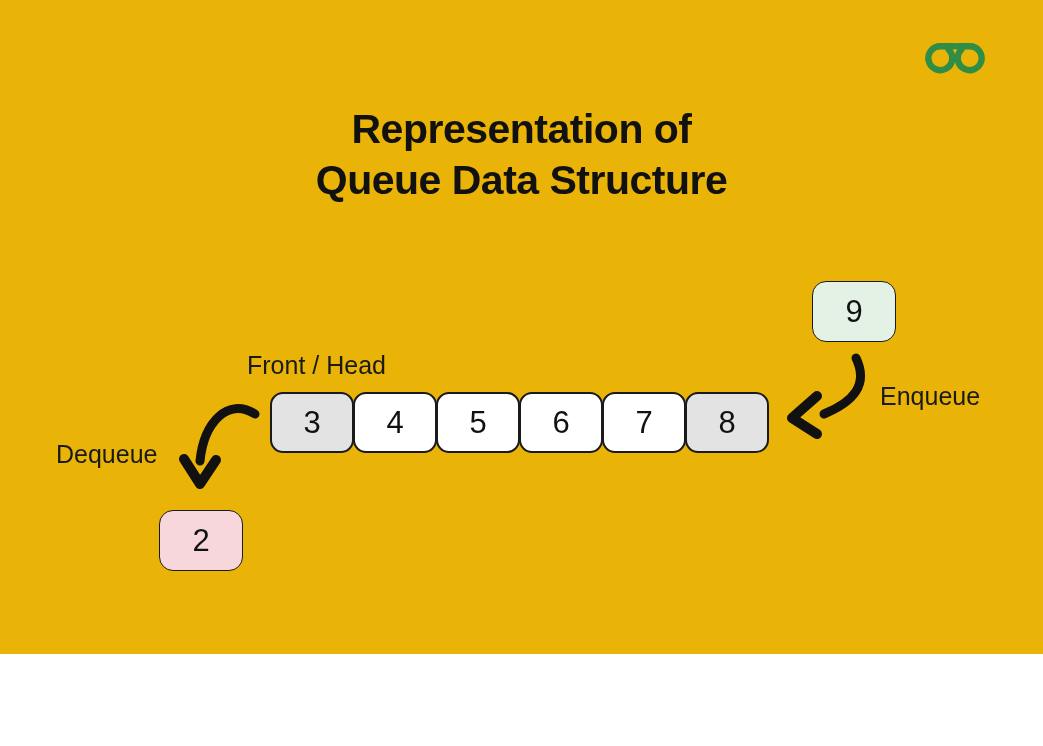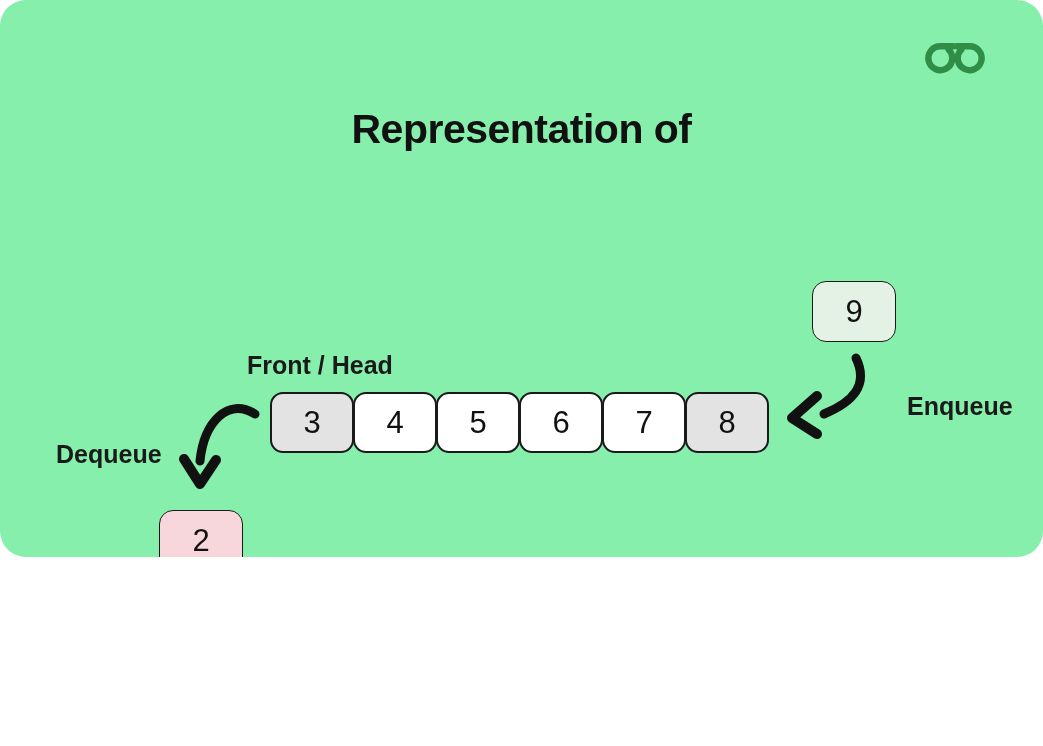--- a/index.html
+++ b/index.html
@@ -4,24 +4,23 @@
 <style>
   html, body {
     margin: 0;
     padding: 0;
     background: #ffffff;
     font-family: "Liberation Sans", "DejaVu Sans", sans-serif;
   }
   .canvas {
     position: relative;
     width: 1043px;
-    height: 557px;
-    background: #86efac;
+    height: 654px;
+    background: #eab308;
     overflow: hidden;
-    border-radius: 26px;
   }
   .logo {
     position: absolute;
     top: 32px;
     left: 921px;
     width: 68px;
     height: 45px;
   }
   .title {
     position: absolute;
@@ -31,27 +30,27 @@
     text-align: center;
     font-size: 41px;
     line-height: 51px;
     font-weight: 800;
     letter-spacing: -0.5px;
     color: #111111;
   }
   .diagram-label {
     position: absolute;
     font-size: 25px;
-    font-weight: 700;
+    font-weight: 400;
     color: #1a1a1a;
     white-space: nowrap;
   }
   .label-front   { top: 351px; left: 247px; }
   .label-back    { top: 351px; left: 575px; }
-  .label-enqueue { top: 392px; left: 880px; margin-left: 27px; }
+  .label-enqueue { top: 382px; left: 880px; }
   .label-dequeue { top: 440px; left: 56px;  }
   .queue-row {
     position: absolute;
     top: 392px;
     left: 270px;
     display: flex;
   }
   .cell {
     width: 84px;
     height: 61px;
@@ -100,20 +99,21 @@
 
   <svg class="logo" viewBox="0 0 74 48" aria-hidden="true">
     <g fill="none" stroke="#2f8d46" stroke-width="7" stroke-linecap="round">
       <path d="M 35 15 H 21 A 13 13 0 1 0 30.2 18.8"></path>
       <path d="M 39 15 H 53 A 13 13 0 1 1 43.8 18.8"></path>
     </g>
   </svg>
 
   <div class="title">
     <div>Representation of</div>
+    <div>Queue Data Structure</div>
   </div>
 
   <div class="diagram-label label-front">Front / Head</div>
   <div class="diagram-label label-enqueue">Enqueue</div>
   <div class="diagram-label label-dequeue">Dequeue</div>
 
   <div class="queue-row">
     <div class="cell hl">3</div>
     <div class="cell">4</div>
     <div class="cell">5</div>

